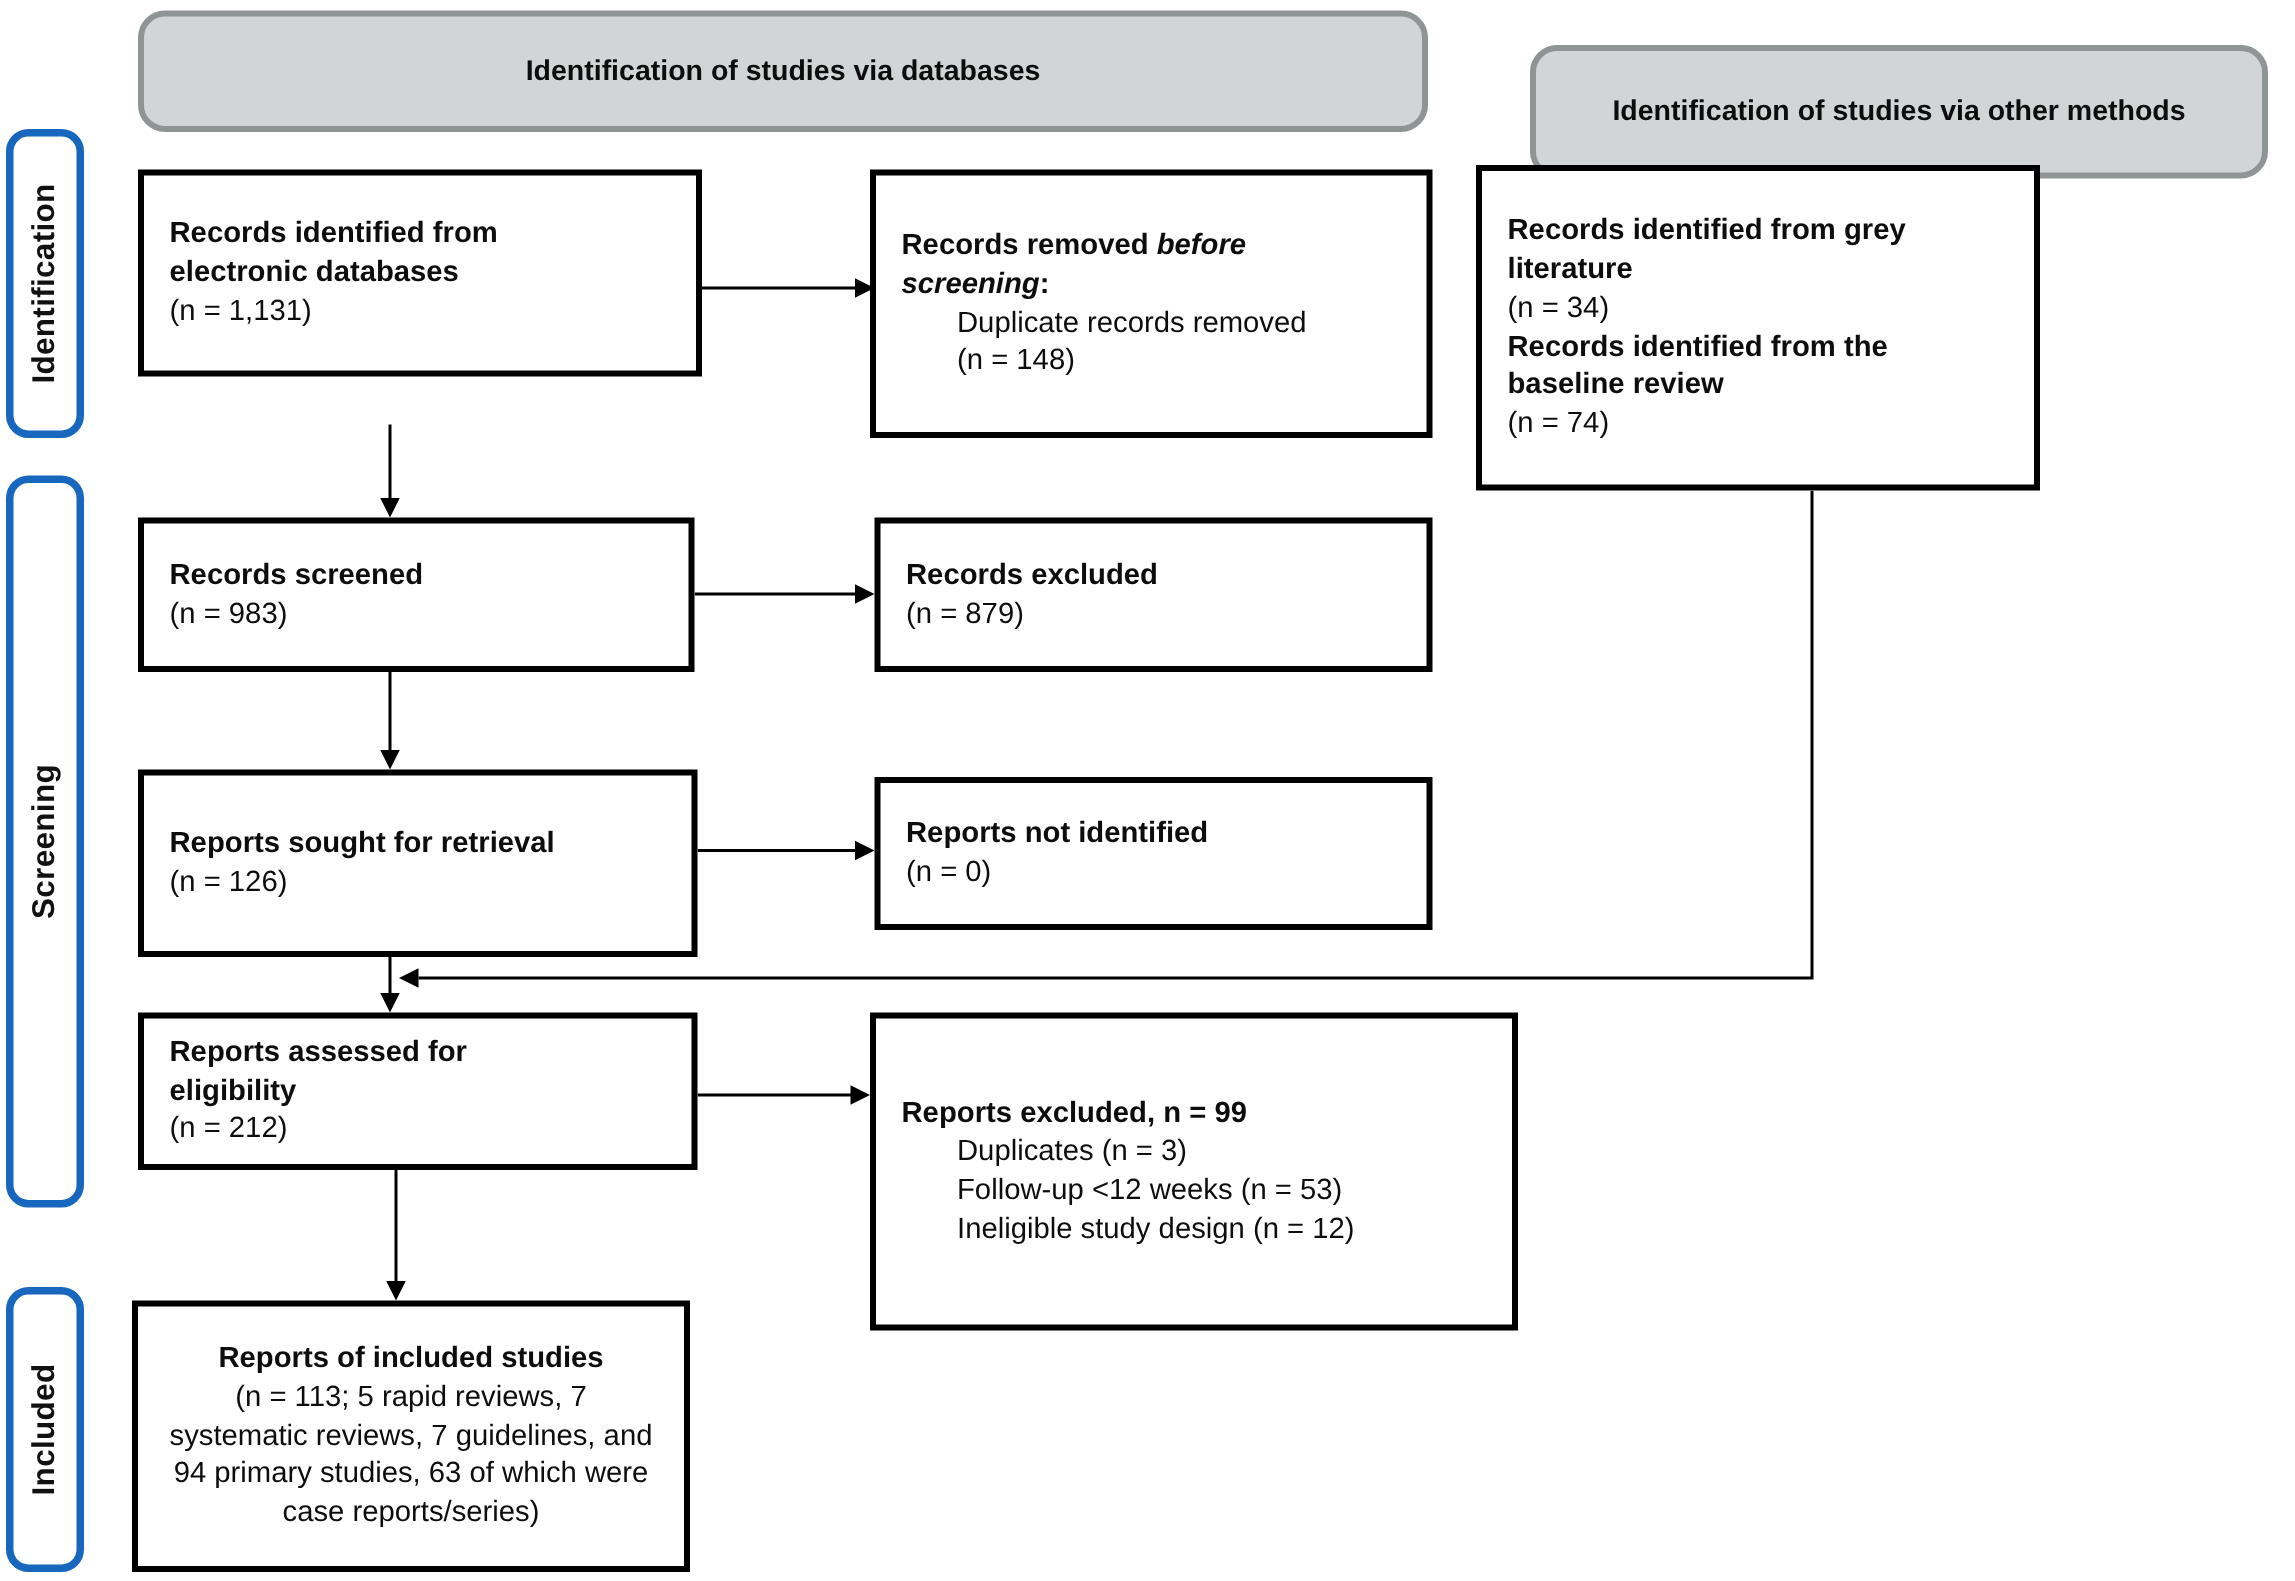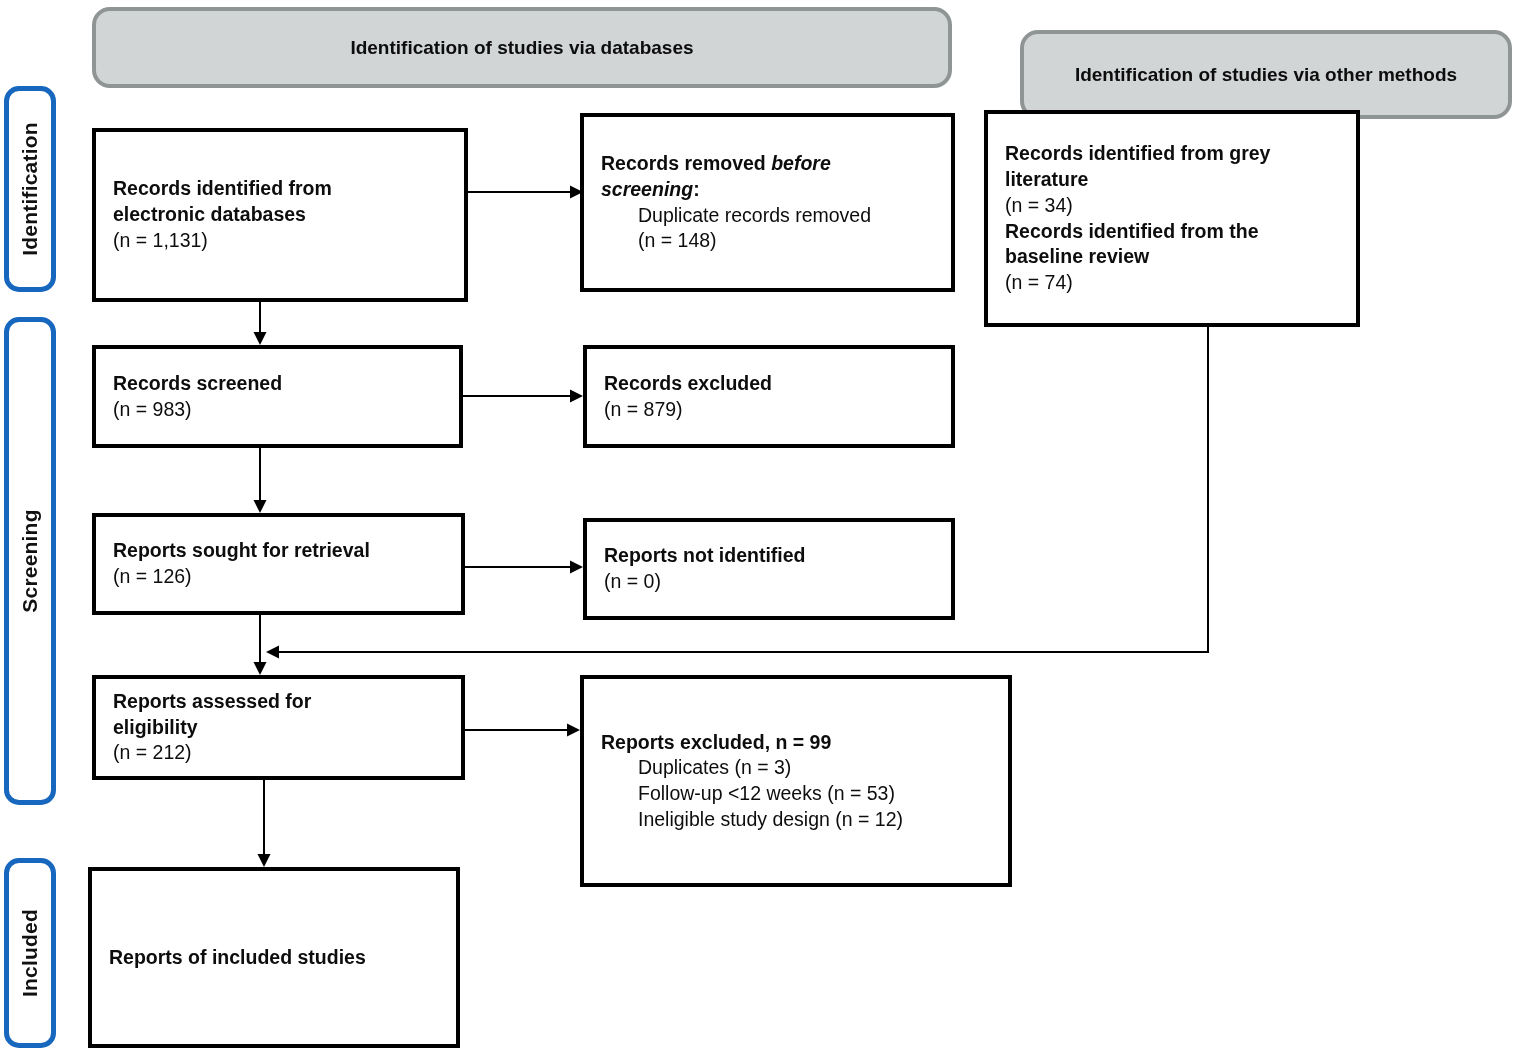--- a/index.html
+++ b/index.html
@@ -51,30 +51,30 @@
   .indent{font-weight:400;padding-left:37px;}
   .ital{font-style:italic;font-weight:700;}
 
   
   #hdr-db{left:92px;top:7px;width:860px;height:81px;}
   #hdr-other{left:1020px;top:7px;width:492px;height:89px;margin-top:23px;}
   #stage-identification{left:4px;top:86px;width:52px;height:206px;}
   #stage-screening{left:4px;top:317px;width:52px;height:488px;}
   #stage-included{left:4px;top:858px;width:52px;height:190px;}
 
-  #box-identified{left:92px;top:113px;width:376px;height:174px;margin-top:15px;}
+  #box-identified{left:92px;top:113px;width:376px;height:138px;}
   #box-removed{left:580px;top:113px;width:375px;height:179px;}
   #box-greylit{left:984px;top:110px;width:376px;height:217px;}
   #box-screened{left:92px;top:345px;width:371px;height:103px;}
   #box-excluded{left:583px;top:345px;width:372px;height:103px;}
-  #box-sought{left:92px;top:513px;width:373px;height:102px;}
+  #box-sought{left:92px;top:513px;width:373px;height:125px;}
   #box-notretrieved{left:583px;top:518px;width:372px;height:102px;}
   #box-assessed{left:92px;top:675px;width:373px;height:105px;}
   #box-excluded99{left:580px;top:675px;width:432px;height:212px;}
-  #box-included{left:88px;top:867px;width:372px;height:181px;}
+  #box-included{left:88px;top:867px;width:372px;height:181px;text-align:center;}
 
   #box-identified .title{max-width:258px;}
   #box-assessed .title{max-width:252px;}
 </style>
 </head>
 <body>
 
 <div class="canvas">
 
   <svg class="connectors" viewBox="0 0 1530 1054" xmlns="http://www.w3.org/2000/svg">
@@ -178,15 +178,16 @@
 
   <div id="box-excluded99" class="flowbox">
     <div class="title">Reports excluded, n = 99</div>
     <div class="indent">Duplicates (n = 3)</div>
     <div class="indent">Follow-up &lt;12 weeks (n = 53)</div>
     <div class="indent">Ineligible study design (n = 12)</div>
   </div>
 
   <div id="box-included" class="flowbox">
     <div class="title">Reports of included studies</div>
+    <div class="detail">(n = 113; 5 rapid reviews, 7 systematic reviews, 7 guidelines, and 94 primary studies, 63 of which were case reports/series)</div>
   </div>
 
 </div>
 
 </body></html>

